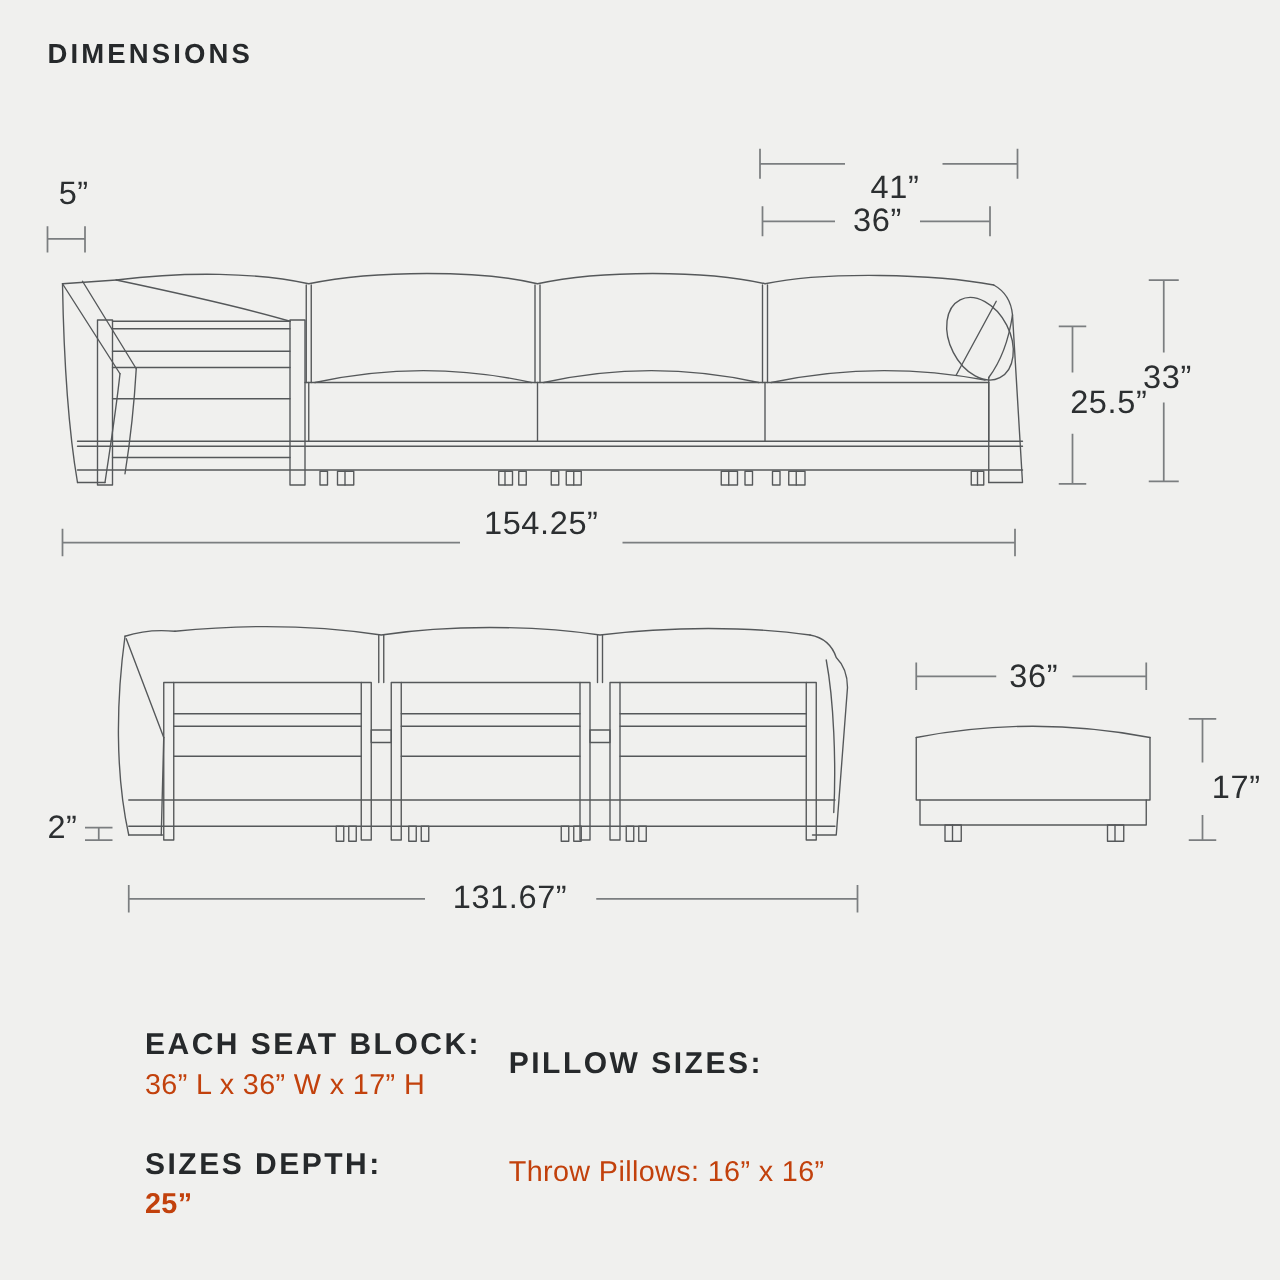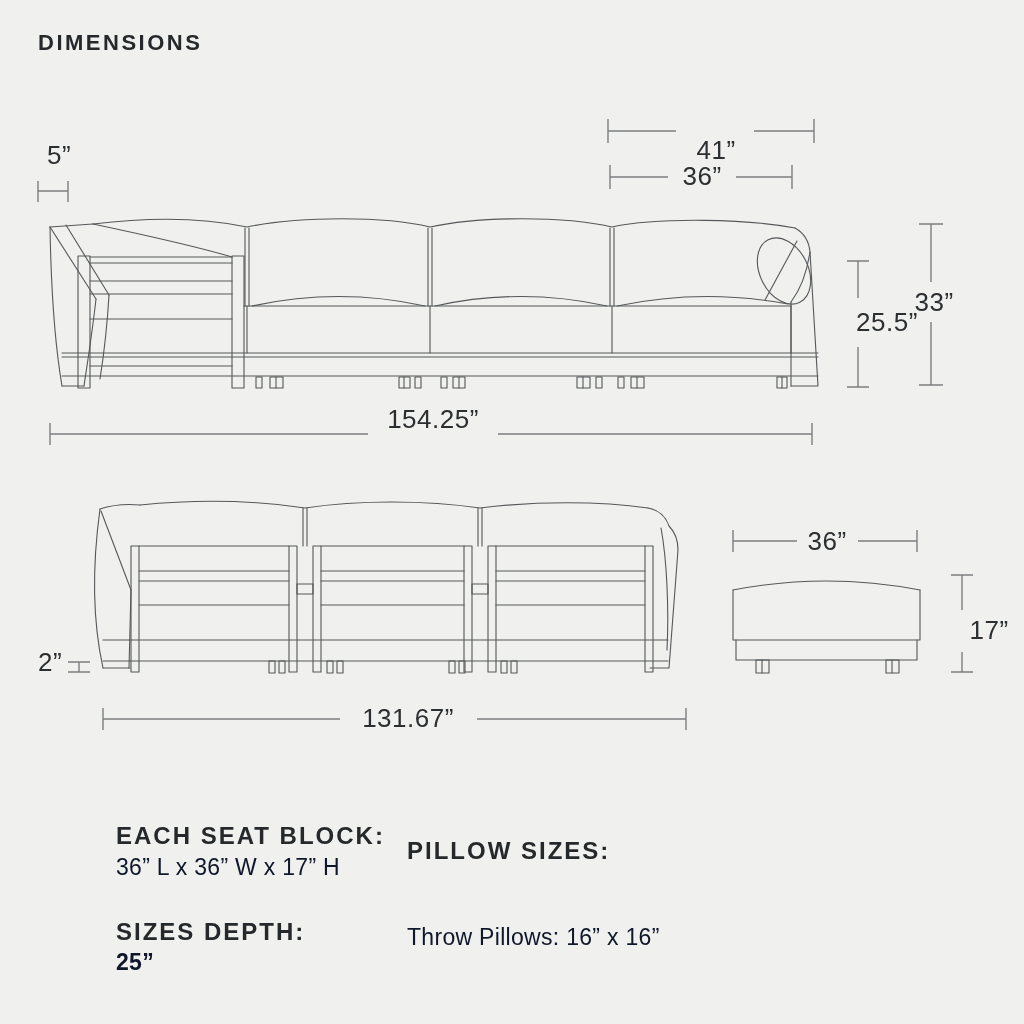--- a/index.html
+++ b/index.html
@@ -21,21 +21,21 @@
     position:absolute;transform:translate(-50%,-50%);
     font-size:26px;font-weight:400;color:#2c2f31;letter-spacing:0.5px;
     white-space:nowrap;
   }
   .spec-heading{
     position:absolute;font-size:24px;font-weight:bold;letter-spacing:2px;
     color:#26292b;white-space:nowrap;
   }
   .spec-value{
     position:absolute;font-size:23px;font-weight:400;letter-spacing:0.3px;
-    color:#0f172a;white-space:nowrap;
+    color:#c2410c;white-space:nowrap;
   }
 </style>
 </head>
 <body>
 
 <div class="canvas">
 
   <div class="page-title">DIMENSIONS</div>
 
   <svg class="artwork" width="1024" height="1024" viewBox="0 0 1024 1024" aria-hidden="true">

